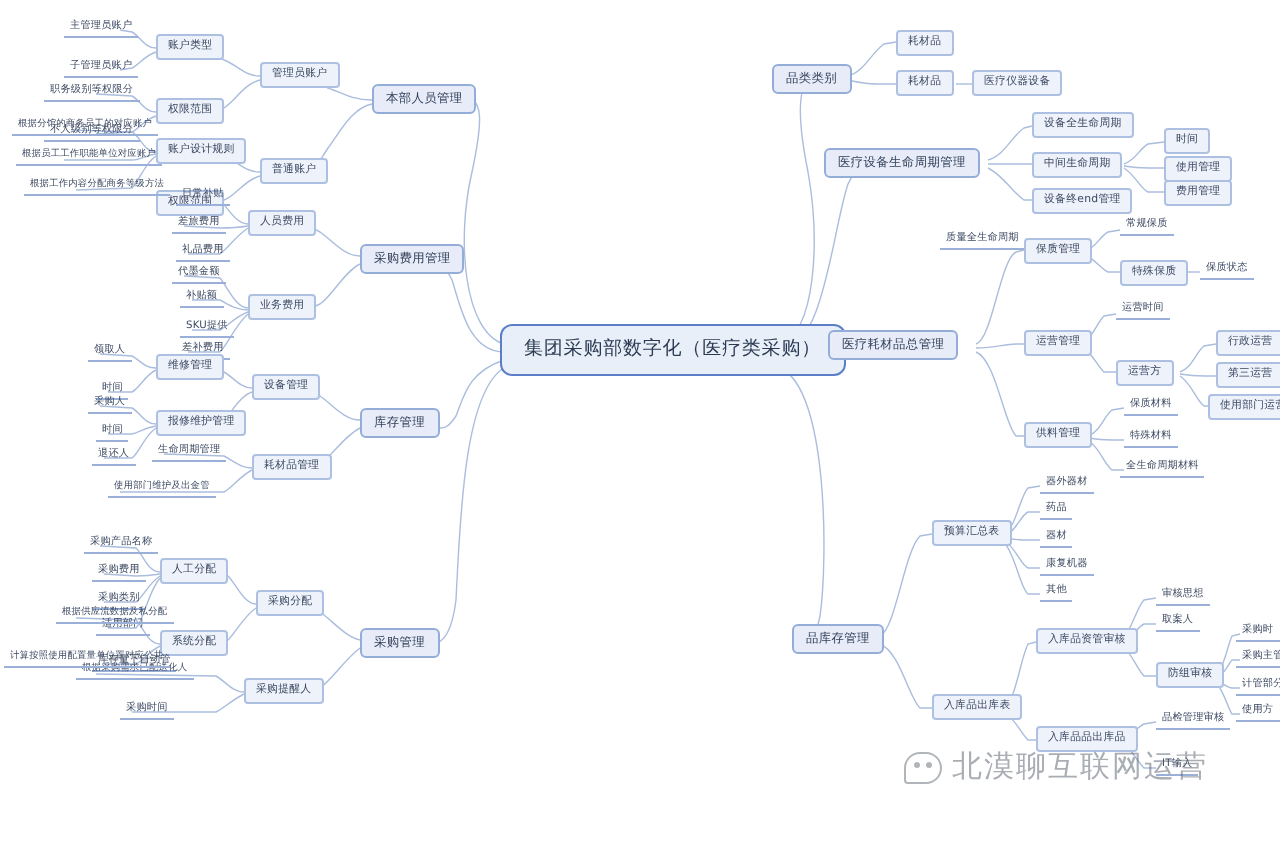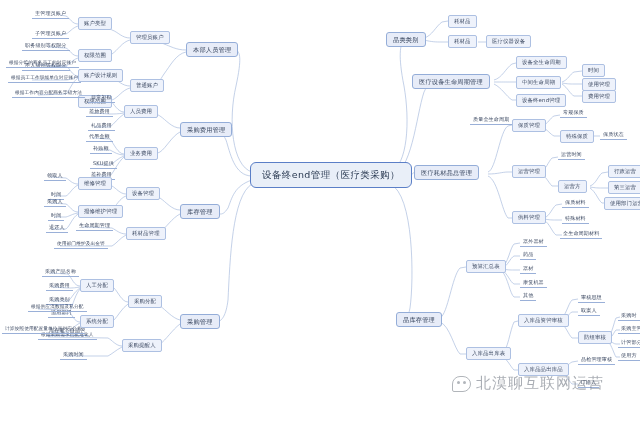--- a/index.html
+++ b/index.html
@@ -223,21 +223,21 @@
       <path d="M608,338 C612,334 614,322 616,318 L620,317"></path>
       <path d="M608,339 C612,338 614,332 616,330 L620,330"></path>
       <path d="M608,340 C612,342 614,344 616,344 L620,344"></path>
       <path d="M608,341 C612,346 614,354 616,357 L620,357"></path>
 
       <path d="M560,370 C566,368 568,364 572,362 L578,361"></path>
       <path d="M560,371 C566,374 568,380 572,384 L578,384"></path>
     </g>
   </svg>
 
-  <div class="node root" style="left:250px;top:162px;">设备终end管理（医疗类采购）</div>
+  <div class="node root" style="left:250px;top:162px;">集团采购部数字化（医疗类采购）</div>
 
   <div class="node branch" style="left:186px;top:42px;">本部人员管理</div>
 
   <div class="node sub" style="left:130px;top:31px;">管理员账户</div>
   <div class="node sub" style="left:130px;top:79px;">普通账户</div>
 
   <div class="node sub" style="left:78px;top:17px;">账户类型</div>
   <div class="node sub" style="left:78px;top:49px;">权限范围</div>
   <div class="node sub" style="left:78px;top:69px;">账户设计规则</div>
   <div class="node sub" style="left:78px;top:95px;">权限范围</div>

